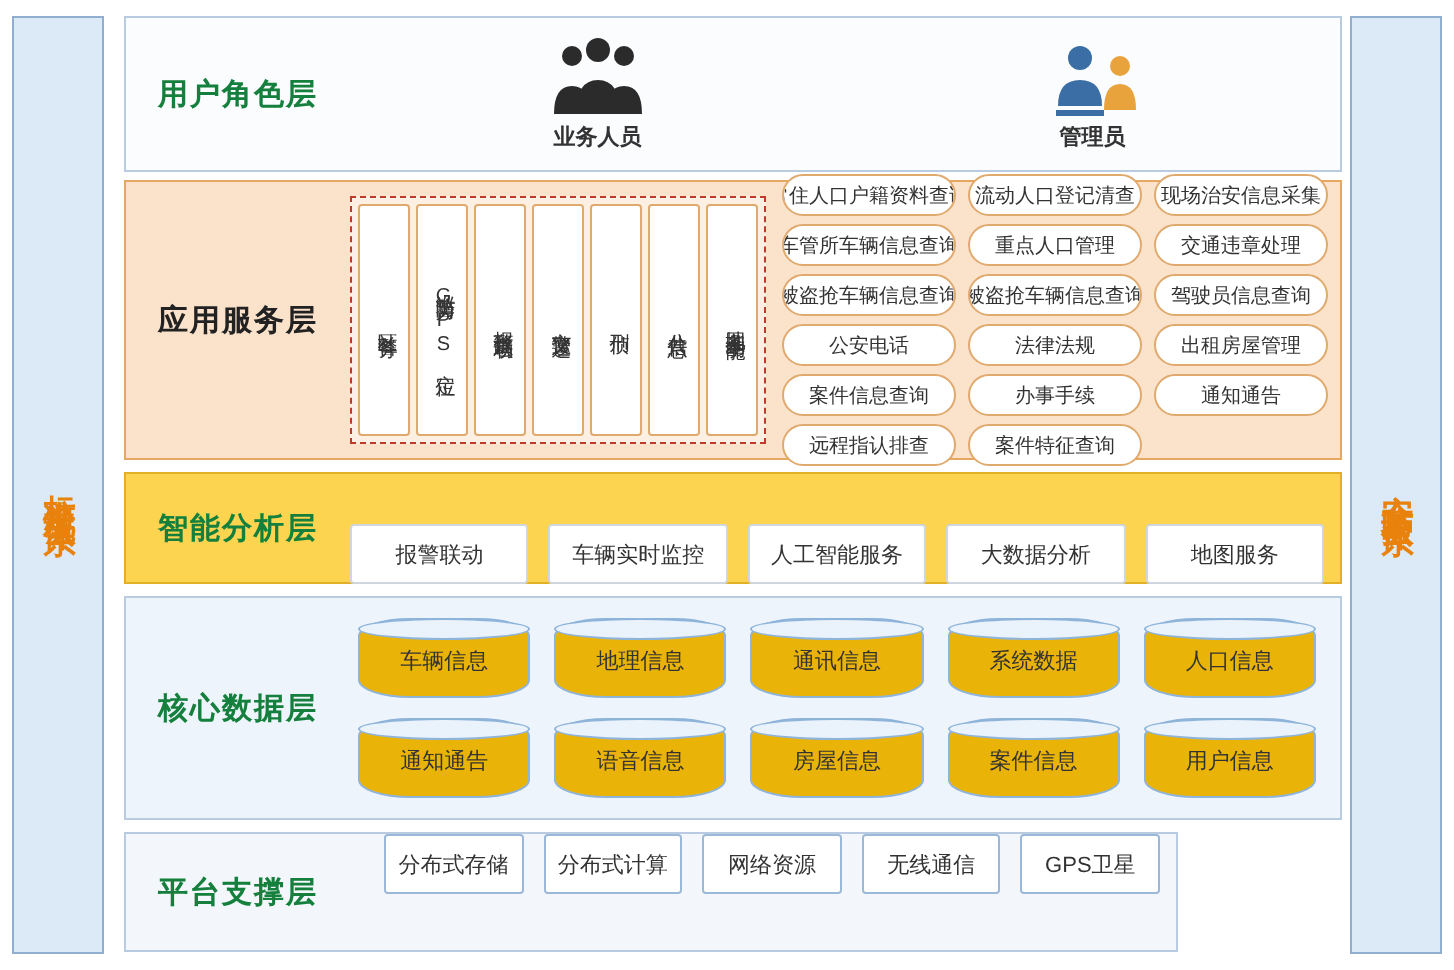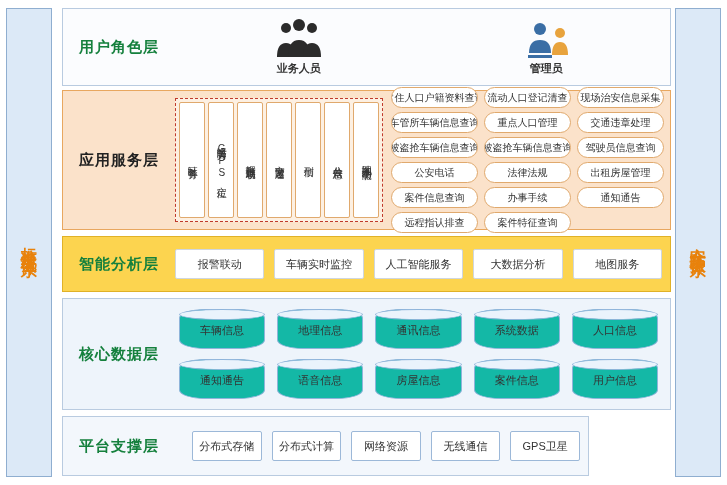--- a/index.html
+++ b/index.html
@@ -177,20 +177,21 @@
     background: #fcd44f;
     border: 1px solid #e0b127;
   }
   .ai-row {
     display: flex;
     align-items: center;
     height: 100%;
     gap: 10px;
     padding-right: 8px;
     box-sizing: border-box;
+    margin-top: 13px;
   }
   .ai-box {
     flex: 1 1 0;
     height: 28px;
     background: #ffffff;
     border: 1px solid #cfd6de;
     border-radius: 2px;
     font-size: 11px;
     color: #333;
     display: flex;
@@ -210,21 +211,21 @@
     display: grid;
     grid-template-columns: repeat(5, 1fr);
     grid-auto-rows: 40px;
     gap: 10px 12px;
     padding: 10px 12px 10px 4px;
     box-sizing: border-box;
     height: 100%;
   }
   .cyl {
     position: relative;
-    background: #14b8a6;
+    background: #eab308;
     border: 1px solid #8fb4da;
     border-radius: 26px / 9px;
     font-size: 11px;
     color: #333;
     display: flex;
     align-items: center;
     justify-content: center;
   }
   .cyl::before {
     content: "";
@@ -241,21 +242,20 @@
   
   #band-platform {
     top: 408px;
     width: 527px;
     height: 60px;
     background: #f3f7fc;
     border: 1px solid #b9cbe0;
   }
   .plat-row {
     display: flex;
-    align-items: center;
     height: 100%;
     gap: 10px;
     padding-right: 8px;
     box-sizing: border-box;
     padding-left: 17px;
   }
   .plat-box {
     flex: 1 1 0;
     height: 28px;
     background: #ffffff;

